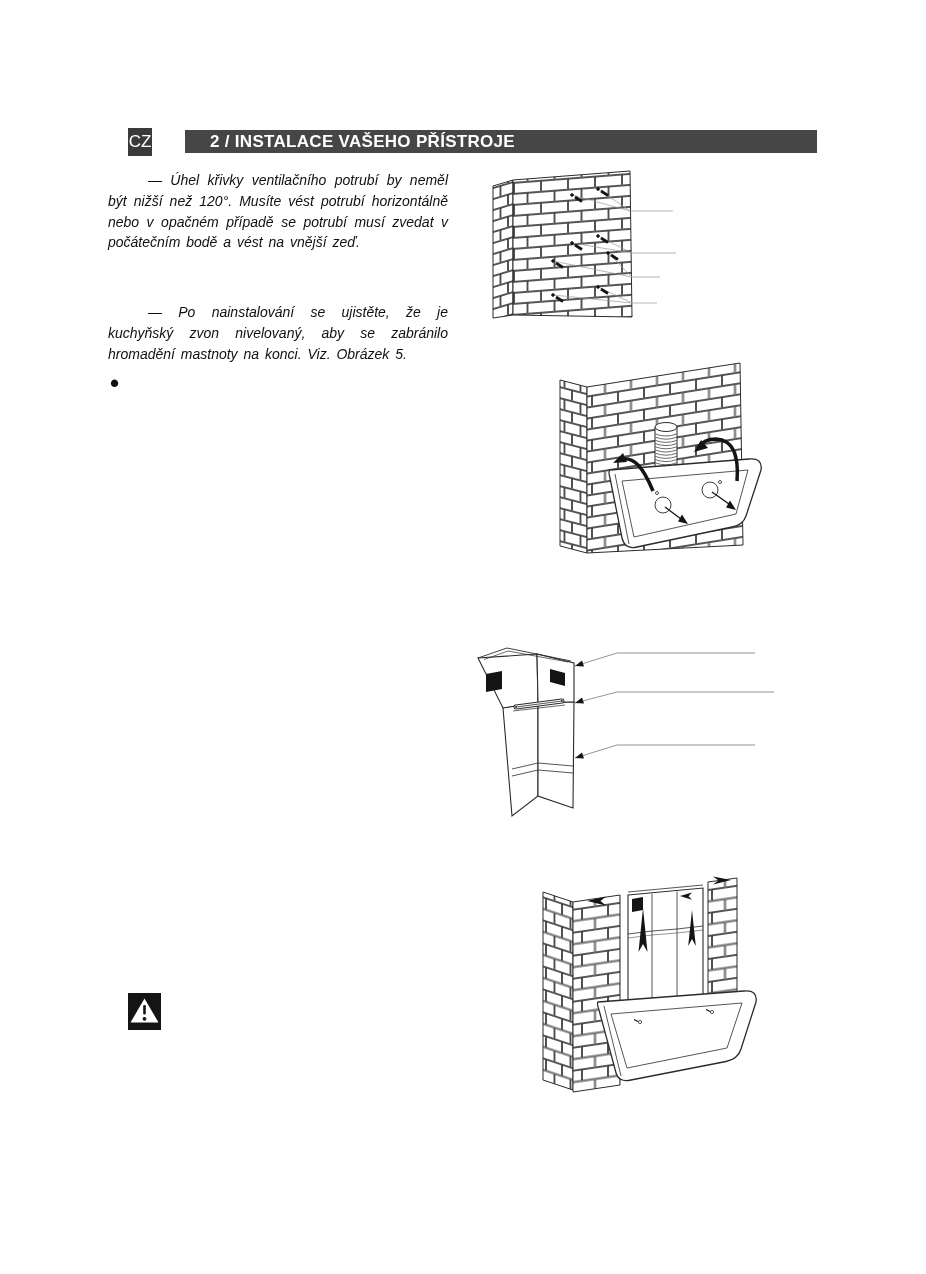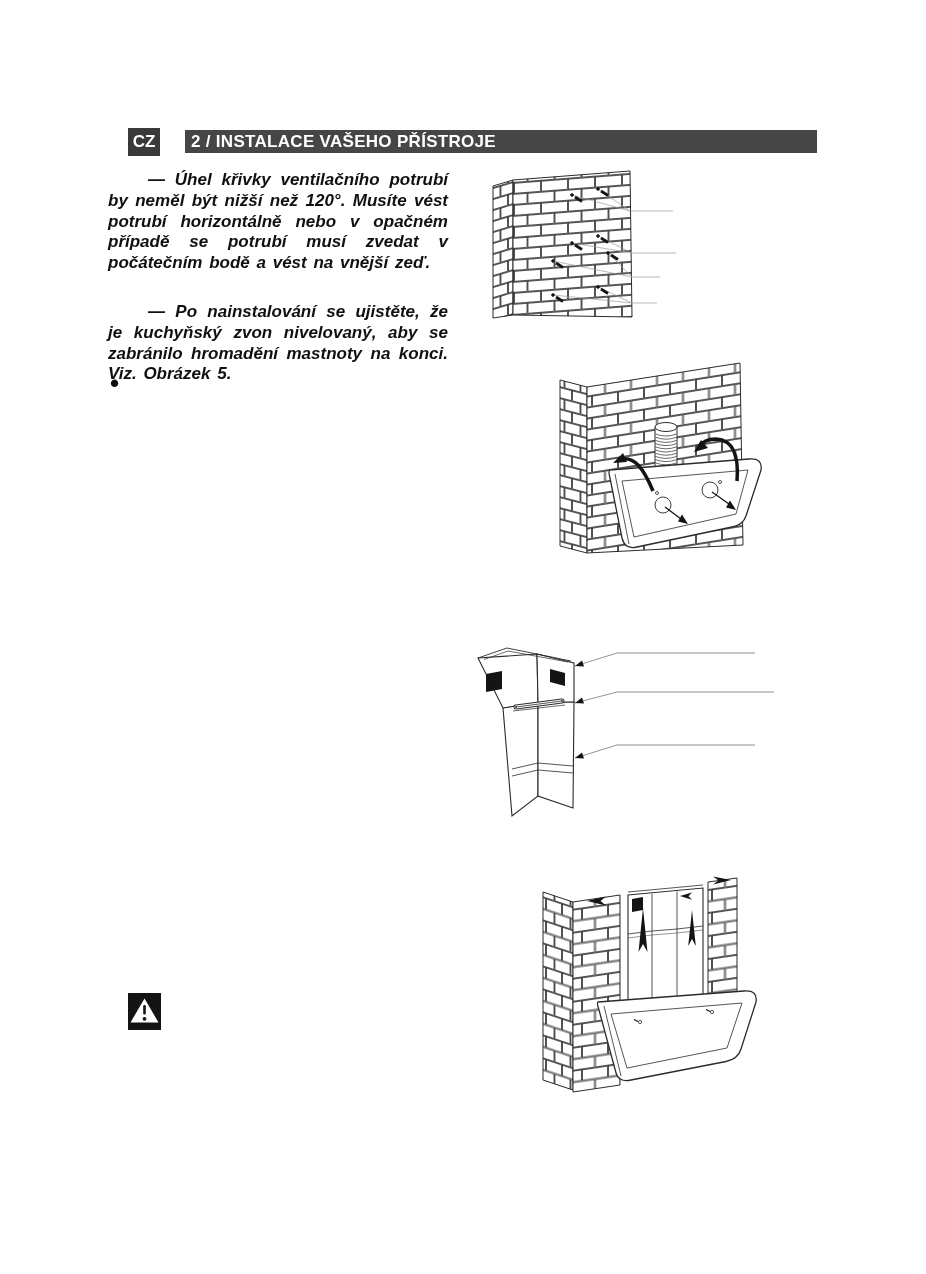--- a/index.html
+++ b/index.html
@@ -1,23 +1,23 @@
 <!DOCTYPE html>
 <html><head>
 <meta charset="utf-8">
 <style>
   html,body{margin:0;padding:0;background:#ffffff;}
   .page{position:relative;width:926px;height:1274px;background:#ffffff;overflow:hidden;
         font-family:"Liberation Sans",sans-serif;color:#111;}
-  .lang-badge{position:absolute;left:128px;top:128px;width:32px;height:28px;background:#3a3a3a;
-        color:#fff;font-weight:700;font-size:17px;display:flex;align-items:center;justify-content:center;}
+  .lang-badge{position:absolute;left:128px;top:128px;width:24px;height:28px;background:#3a3a3a;
+        color:#fff;font-weight:400;font-size:17px;display:flex;align-items:center;justify-content:center;}
   .header-bar{position:absolute;left:185px;top:130px;width:632px;height:23px;background:#464646;
         display:flex;align-items:center;}
-  .header-title{color:#ffffff;font-weight:700;font-size:17px;padding-left:6px;letter-spacing:.3px;white-space:nowrap;}
-  .para{position:absolute;width:340px;margin:0;font-weight:700;font-style:italic;font-size:17px;
+  .header-title{color:#ffffff;font-weight:700;font-size:17px;padding-left:25px;letter-spacing:.3px;white-space:nowrap;}
+  .para{position:absolute;width:340px;margin:0;font-weight:400;font-style:italic;font-size:14px;
         line-height:20.8px;text-align:justify;text-indent:40px;word-spacing:2px;color:#101010;}
   .p1{left:108px;top:170px;}
   .p2{left:108px;top:302px;}
   .bullet{position:absolute;left:110px;top:370px;font-size:26px;font-weight:700;color:#101010;line-height:26px;}
   .figure{position:absolute;}
   .warning{position:absolute;left:128px;top:993px;}
   svg{display:block;}
 </style>
 </head>
 <body>

